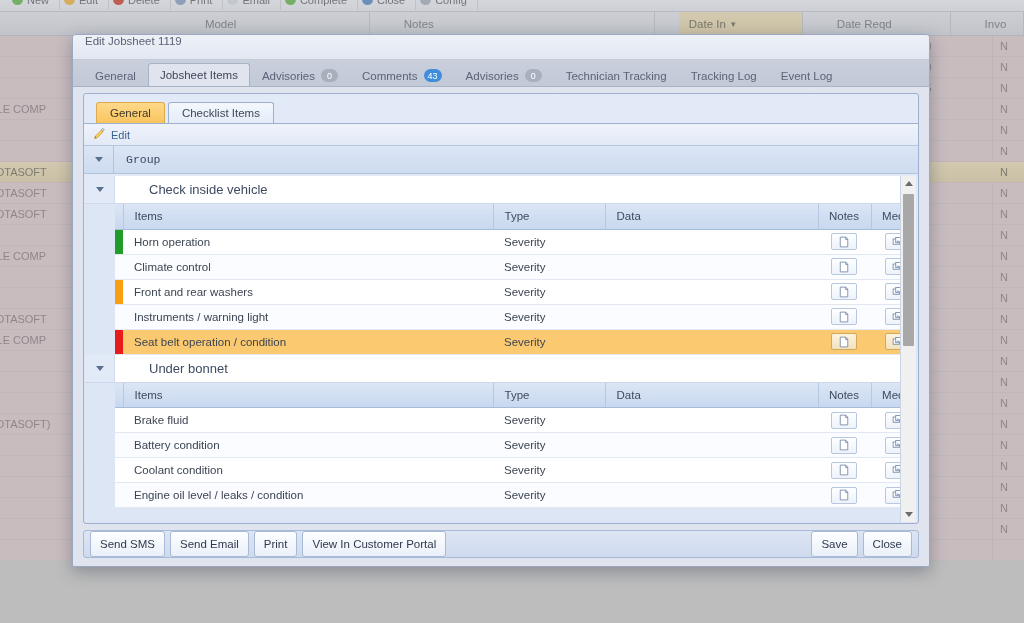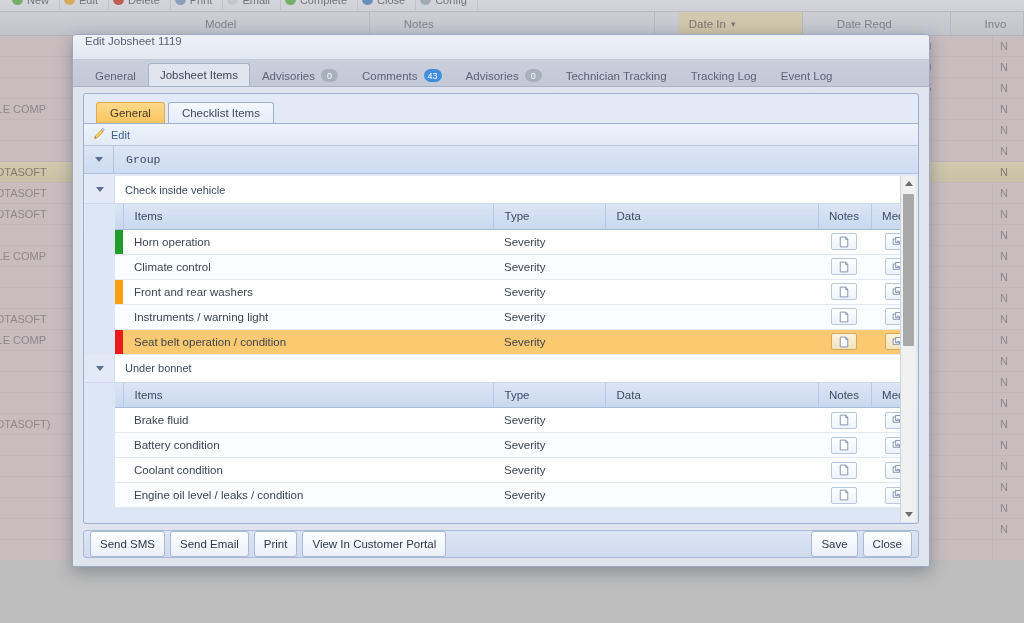--- a/index.html
+++ b/index.html
@@ -147,21 +147,21 @@
     border-right: 1px solid #b2c3dd;
   }
   .tri { width: 0; height: 0; border-left: 4px solid transparent;
          border-right: 4px solid transparent; border-top: 5px solid #5b6f8e; }
   .group-bar .gtxt { padding-left: 12px; font-family: Liberation Mono, monospace; }
 
   .group-row {
     height: 28px; display: flex; align-items: center;
     background: #ffffff;
     border-bottom: 1px solid #cdd9ea;
-    font-size: 11px; color: #3e4a60;
+    font-size: 13px; color: #3e4a60; gap: 24px;
   }
   .group-row .twisty { border-right: 1px solid #cfdaea; background:#e2eaf7; }
   .group-row .gtxt { padding-left: 10px; }
 
   
   .scroll-area {
     position: absolute; left: 1px; right: 1px; top: 82px; bottom: 1px;
     overflow: hidden;
     background: #dde6f5;
   }

